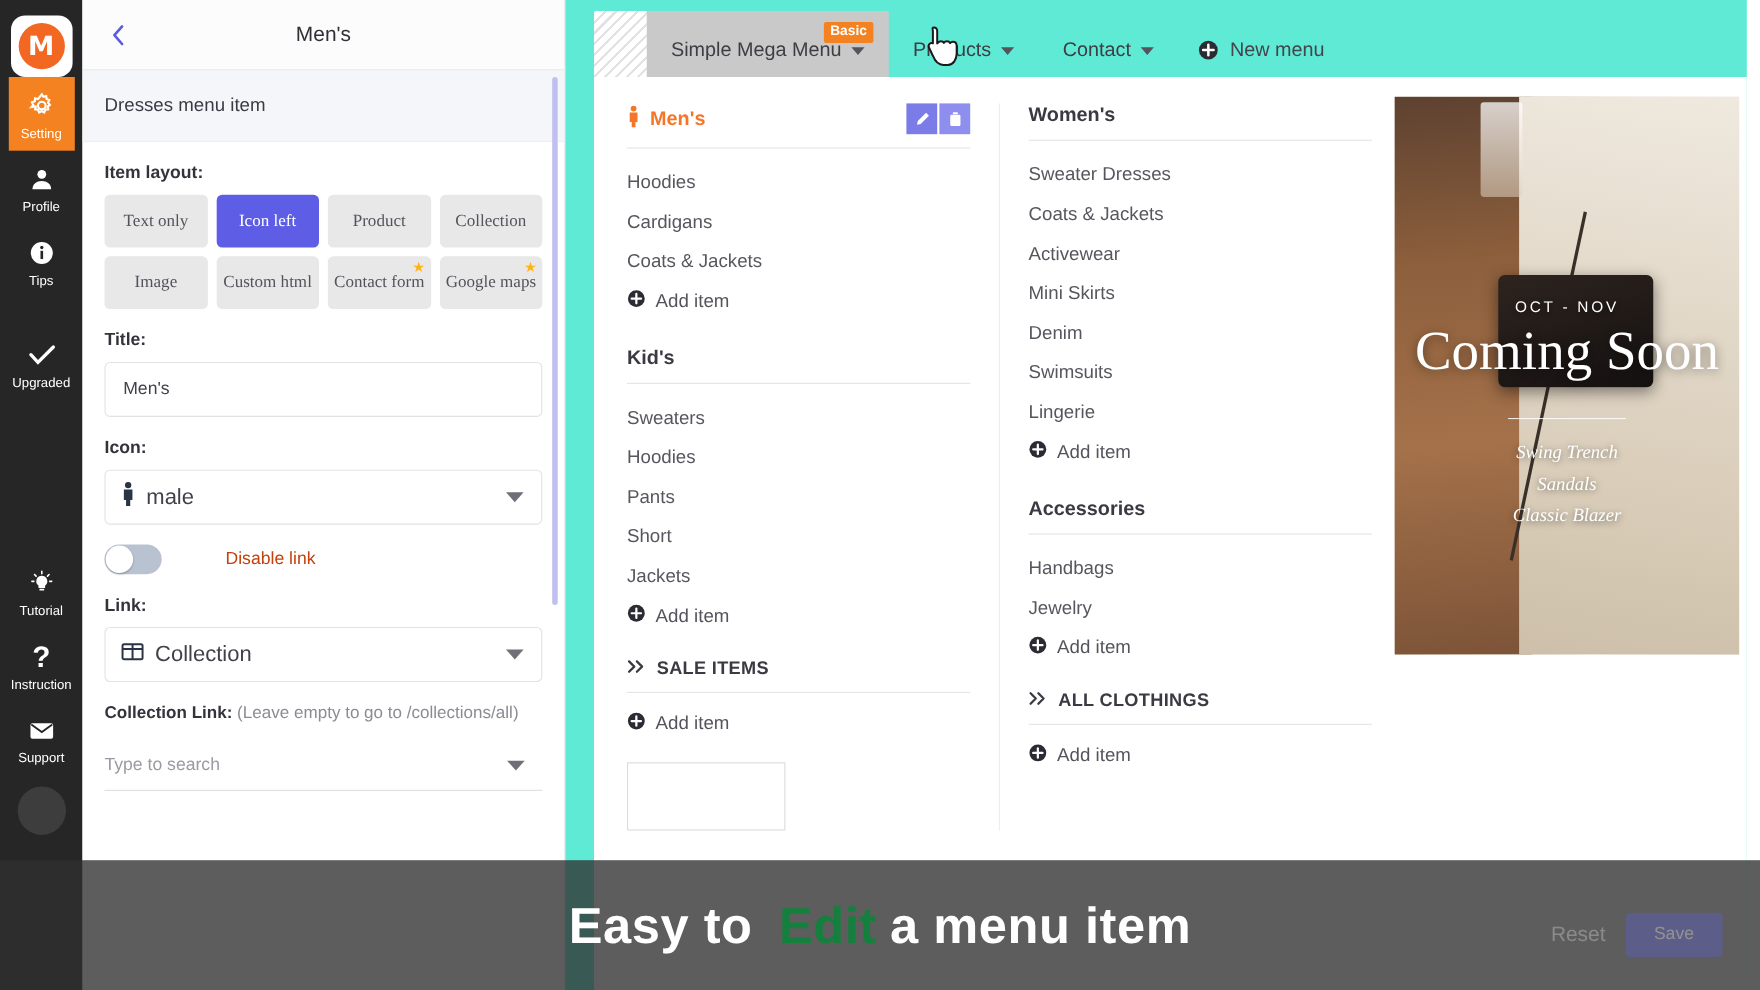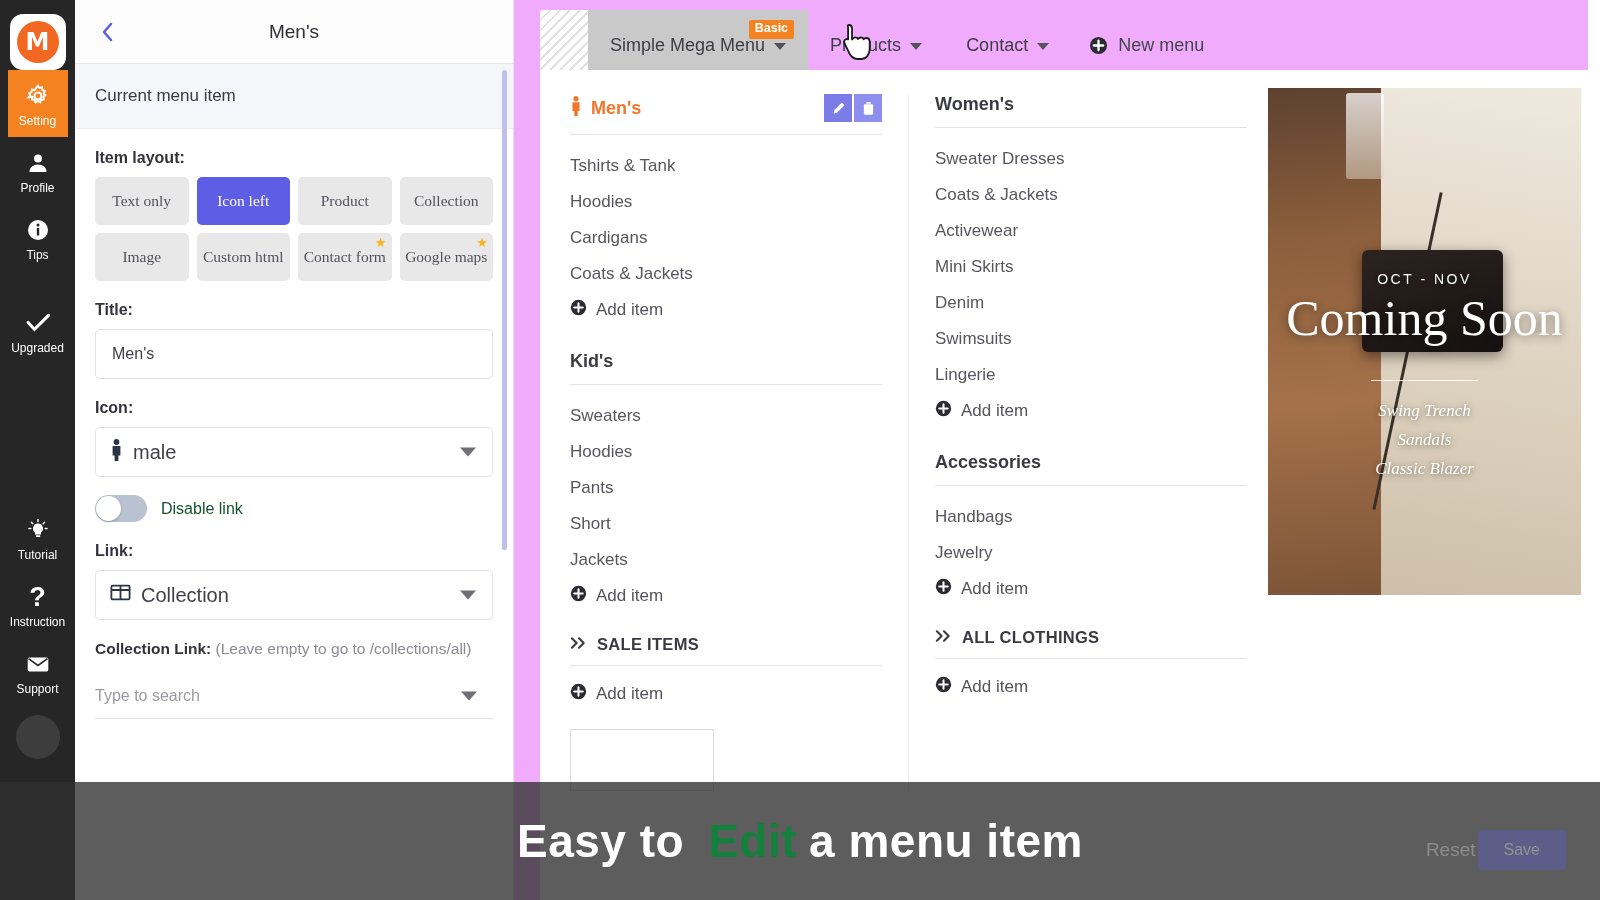--- a/index.html
+++ b/index.html
@@ -86,35 +86,35 @@
     border-top:9px solid #6f6f78;
   }
   .toggle-row{display:flex;align-items:center;gap:14px;margin-bottom:20px;}
   .toggle{
     width:52px;height:27px;border-radius:14px;background:#b9c2d0;position:relative;cursor:pointer;
   }
   .toggle .knob{
     position:absolute;left:1px;top:1px;width:25px;height:25px;border-radius:50%;
     background:#fff;box-shadow:0 1px 2px rgba(0,0,0,.25);
   }
-  .toggle-label{font-size:16px;color:#14532d;}
+  .toggle-label{font-size:16px;color:#c2410c;margin-left:44px;}
   .hint{font-size:15.5px;color:#8b8b94;line-height:1.45;}
   .hint b{color:#33333c;}
   .search-select{
     margin-top:14px;height:44px;border-bottom:1px solid #dedee3;
     display:flex;align-items:center;font-size:16px;color:#9a9aa2;position:relative;
   }
   .panel-scroll{
     position:absolute;right:6px;top:70px;width:5px;height:480px;border-radius:3px;
     background:#bfbff0;
   }
 
   
   .preview{
-    position:absolute;left:514px;top:0;right:12px;height:900px;background:#f0abfc;
+    position:absolute;left:514px;top:0;right:12px;height:900px;background:#5eead4;
   }
   .tabbar{
     position:absolute;left:26px;top:0;right:0;height:80px;
     display:flex;align-items:flex-end;
   }
   .hatch{
     width:48px;height:70px;
     background-image:repeating-linear-gradient(-45deg,#ffffff 0 5px,#e2e2e4 5px 7px);
     background-color:#fff;
   }
@@ -217,21 +217,21 @@
     background:rgba(48,48,48,.78);
   }
   .caption{
     position:absolute;left:0;bottom:0;width:1600px;height:118px;
     display:flex;align-items:center;justify-content:center;
     font-size:46px;font-weight:bold;color:#ffffff;letter-spacing:.5px;
   }
   .caption .hl{color:#15803d;margin:12px 12px;}
   .caption .sp{margin-right:12px;}
   .footbtns{
-    position:absolute;right:34px;bottom:30px;display:flex;align-items:center;gap:2px;
+    position:absolute;right:34px;bottom:30px;display:flex;align-items:center;gap:18px;
     opacity:.32;
   }
   .btn-reset{font-size:19px;color:#e8e8ea;cursor:pointer;}
   .btn-save{
     background:#5d5de6;color:#fff;font-size:16px;padding:11px 26px;border-radius:4px;cursor:pointer;
   }
 </style>
 </head>
 <body>
 
@@ -319,21 +319,21 @@
     <div class="panel-head">
       <div class="back-chevron">
         <svg width="16" height="24" viewBox="0 0 16 24" fill="none" stroke="#5b5be0" stroke-width="2.4" stroke-linecap="round" stroke-linejoin="round">
           <path d="M11 4L4 12l7 8"></path>
         </svg>
       </div>
       <div class="panel-title">Men's</div>
     </div>
 
     <div class="section-bar">
-      <span>Current menu item</span>
+      <span>Dresses menu item</span>
     </div>
 
     <div class="panel-body">
       <div class="fld-label">Item layout:</div>
 
       <div class="layout-grid">
         <div class="layout-btn">
           <span>Text only</span>
         </div>
         <div class="layout-btn sel">
@@ -465,21 +465,20 @@
                 </svg>
               </div>
               <div class="act-btn light">
                 <svg width="13" height="15" viewBox="0 0 14 16" fill="#fff">
                   <rect x="2" y="3.4" width="10" height="11.2" rx="1.2"></rect>
                   <rect x="4.6" y="1" width="4.8" height="2" rx=".6"></rect>
                 </svg>
               </div>
             </div>
           </div>
-          <div class="litem">Tshirts &amp; Tank</div>
           <div class="litem">Hoodies</div>
           <div class="litem">Cardigans</div>
           <div class="litem">Coats &amp; Jackets</div>
           <div class="additem">
             <span>
               <svg width="17" height="17" viewBox="0 0 20 20">
                 <circle cx="10" cy="10" r="9" fill="#2b2b33"></circle>
                 <path d="M10 5v10M5 10h10" stroke="#fff" stroke-width="2.4" stroke-linecap="round"></path>
               </svg>
             </span>

